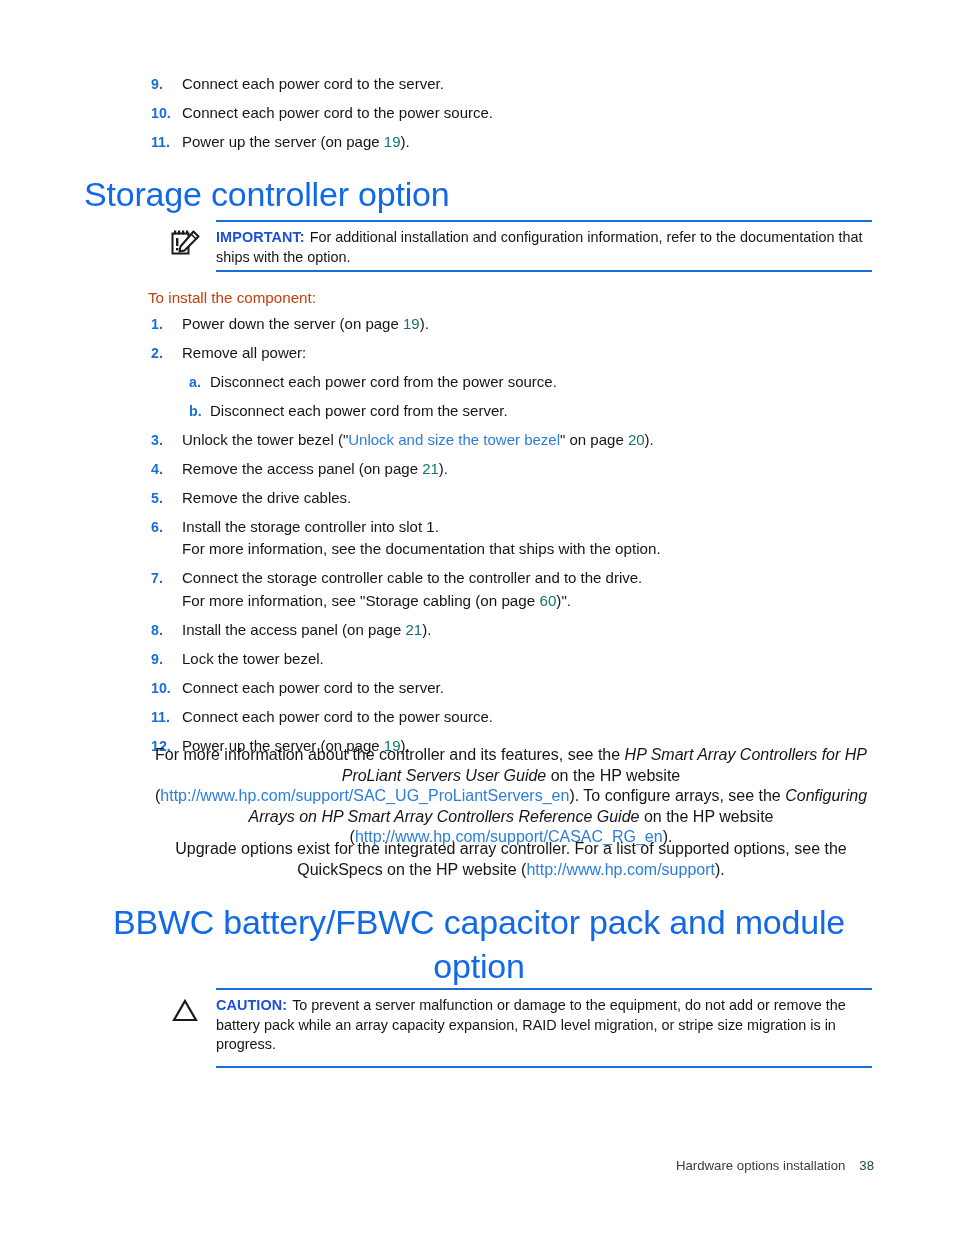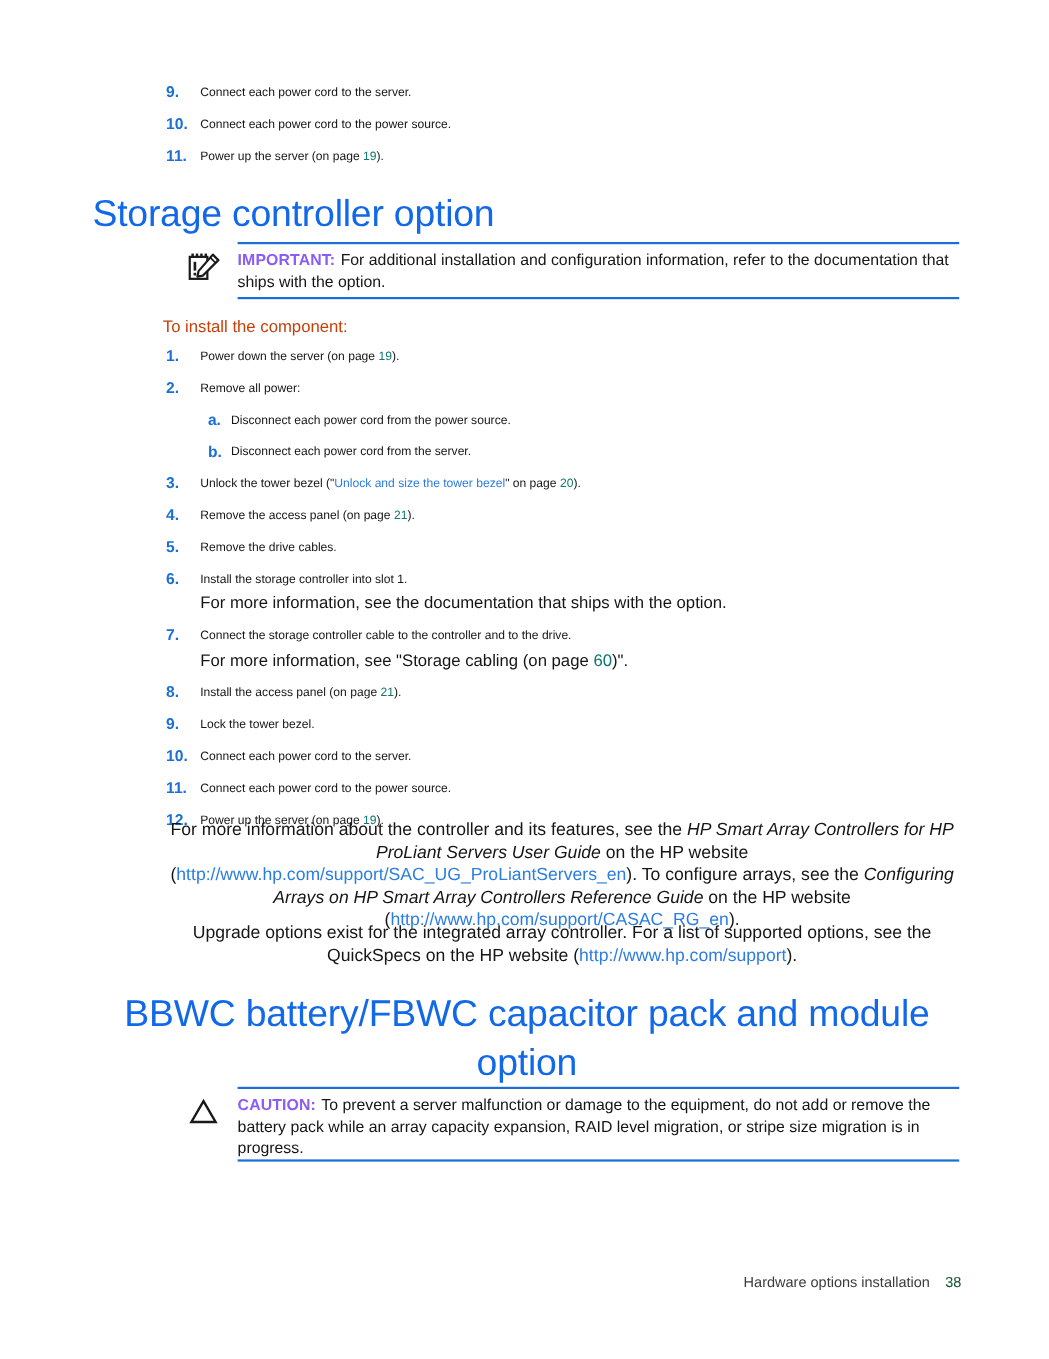--- a/index.html
+++ b/index.html
@@ -40,21 +40,21 @@
     color: #1a6fd4;
     font-weight: bold;
     font-size: 14.2px;
     line-height: 20.5px;
     text-align: left;
     padding-left: 3px;
     box-sizing: border-box;
   }
   .li .txt {
     flex: 1 1 auto;
-    font-size: 11px;
+    font-size: 15px;
     line-height: 20.5px;
     color: #151515;
   }
 
   
   .sublist {
     margin-left: 38px;
     margin-top: 8px;
   }
   .sublist .num {
@@ -114,21 +114,21 @@
   .notebox .note-body {
     position: absolute;
     left: 216px;
     right: 0;
     top: 8px;
     font-size: 14.4px;
     line-height: 19.5px;
     color: #151515;
   }
   .note-label {
-    color: #8b5cf6;
+    color: #1d4ed8;
     font-weight: bold;
     letter-spacing: 0.1px;
   }
   .note-gap { display: inline-block; width: 5px; }
 
   
   .link { color: #2b7de0; }
   .pageref { color: #0f766e; }
   em { font-style: italic; }
 
@@ -290,21 +290,21 @@
       <span class="txt"><span>Power up the server (on page </span><span class="pageref">19</span><span>).</span></span>
     </div>
   </div>
 
   <div class="para" style="top:745px;"><span>For more information about the controller and its features, see the </span><em>HP Smart Array Controllers for HP ProLiant Servers User Guide</em><span> on the HP website (</span><span class="link">http://www.hp.com/support/SAC_UG_ProLiantServers_en</span><span>). To configure arrays, see the </span><em>Configuring Arrays on HP Smart Array Controllers Reference Guide</em><span> on the HP website (</span><span class="link">http://www.hp.com/support/CASAC_RG_en</span><span>).</span></div>
 
   <div class="para" style="top:839px;"><span>Upgrade options exist for the integrated array controller. For a list of supported options, see the QuickSpecs on the HP website (</span><span class="link">http://www.hp.com/support</span><span>).</span></div>
 
   <h1 class="sect" style="left:84px; top:900px; width:790px;text-align:center;">BBWC battery/FBWC capacitor pack and module option</h1>
 
-  <div class="notebox" style="left:0px; top:988px; width:872px; height:68px;">
+  <div class="notebox" style="left:0px; top:988px; width:872px; height:80px;">
     <div class="rule-top"></div>
     <div class="note-icon" style="top:8px;">
       <svg viewBox="0 0 30 28" width="30" height="28">
         <polygon points="15,5 26,24 4,24" fill="none" stroke="#1a1a1a" stroke-width="2.2" stroke-linejoin="miter"></polygon>
       </svg>
     </div>
     <div class="note-body">
       <span class="note-label">CAUTION:</span><span class="note-gap"></span><span>To prevent a server malfunction or damage to the equipment, do not add or remove the battery pack while an array capacity expansion, RAID level migration, or stripe size migration is in progress.</span>
     </div>
     <div class="rule-bottom"></div>

